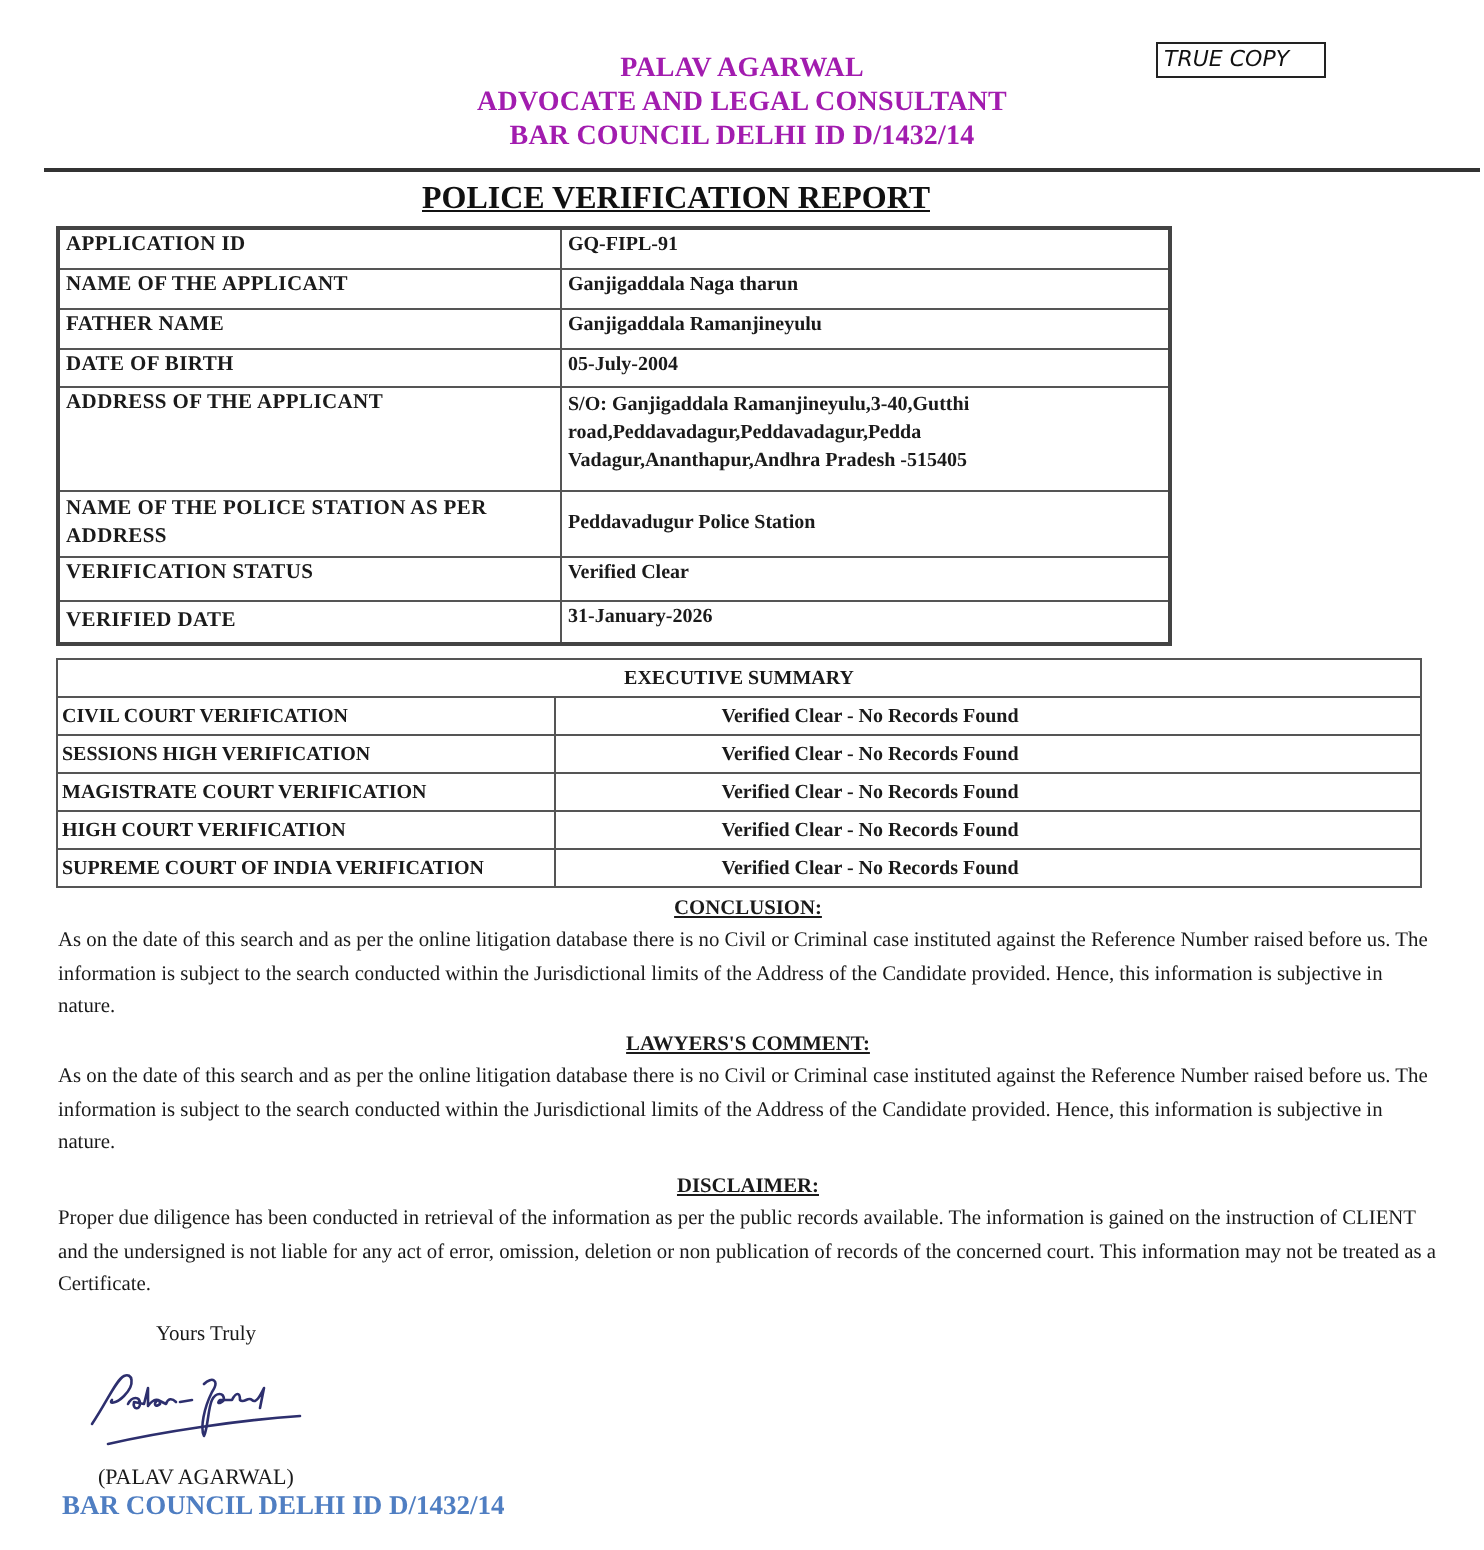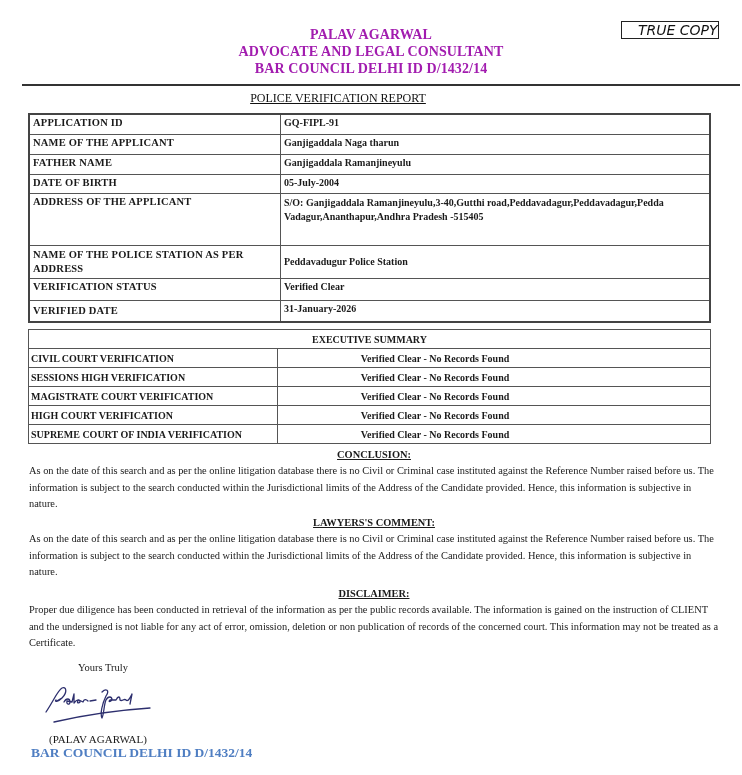--- a/index.html
+++ b/index.html
@@ -5,35 +5,35 @@
   html, body { margin: 0; padding: 0; background: #ffffff; }
   body {
     width: 742px; height: 775px; position: relative; overflow: hidden;
     font-family: "Liberation Serif", "DejaVu Serif", serif; color: #1a1a1a;
   }
   .letterhead {
     position: absolute; left: 0; top: 26px; width: 742px; text-align: center;
     font-size: 14px; font-weight: bold; color: #a21caf; line-height: 17px; letter-spacing: 0.1px;
   }
   .true-copy {
-    position: absolute; left: 621px; top: 21px; width: 80px; height: 16px;
+    position: absolute; left: 578px; top: 21px; width: 80px; height: 16px;
     border: 1px solid #222; font-family: "DejaVu Sans", sans-serif; font-style: italic;
-    font-size: 14px; line-height: 16px; padding-left: 16px; color: #111; box-sizing: content-box;
+    font-size: 11px; line-height: 16px; padding-left: 3px; color: #111; box-sizing: content-box;
   }
   .rule {
     position: absolute; left: 22px; top: 84px; width: 718px; height: 0;
     border-top: 2px solid #333;
   }
   .report-title {
     position: absolute; left: 0; top: 91px; width: 676px; text-align: center;
-    font-size: 12px; font-weight: normal; text-decoration: underline; color: #111;
+    font-size: 16px; font-weight: bold; text-decoration: underline; color: #111;
   }
   table { border-collapse: collapse; position: absolute; }
   .details {
-    left: 28px; top: 113px; width: 683px;
+    left: 28px; top: 113px; width: 558px;
     border: 2px solid #444;
   }
   .details td {
     border: 1.5px solid #555; font-size: 10.5px; font-weight: bold; padding: 2px 3px;
     vertical-align: top; color: #1a1a1a;
   }
   .details td.lbl { width: 244px; font-size: 10.5px; letter-spacing: 0.2px; }
   .details td.val { font-size: 10px; margin-top: 28px; }
   .exec {
     left: 28px; top: 329px; width: 683px; border: 1.5px solid #555;

